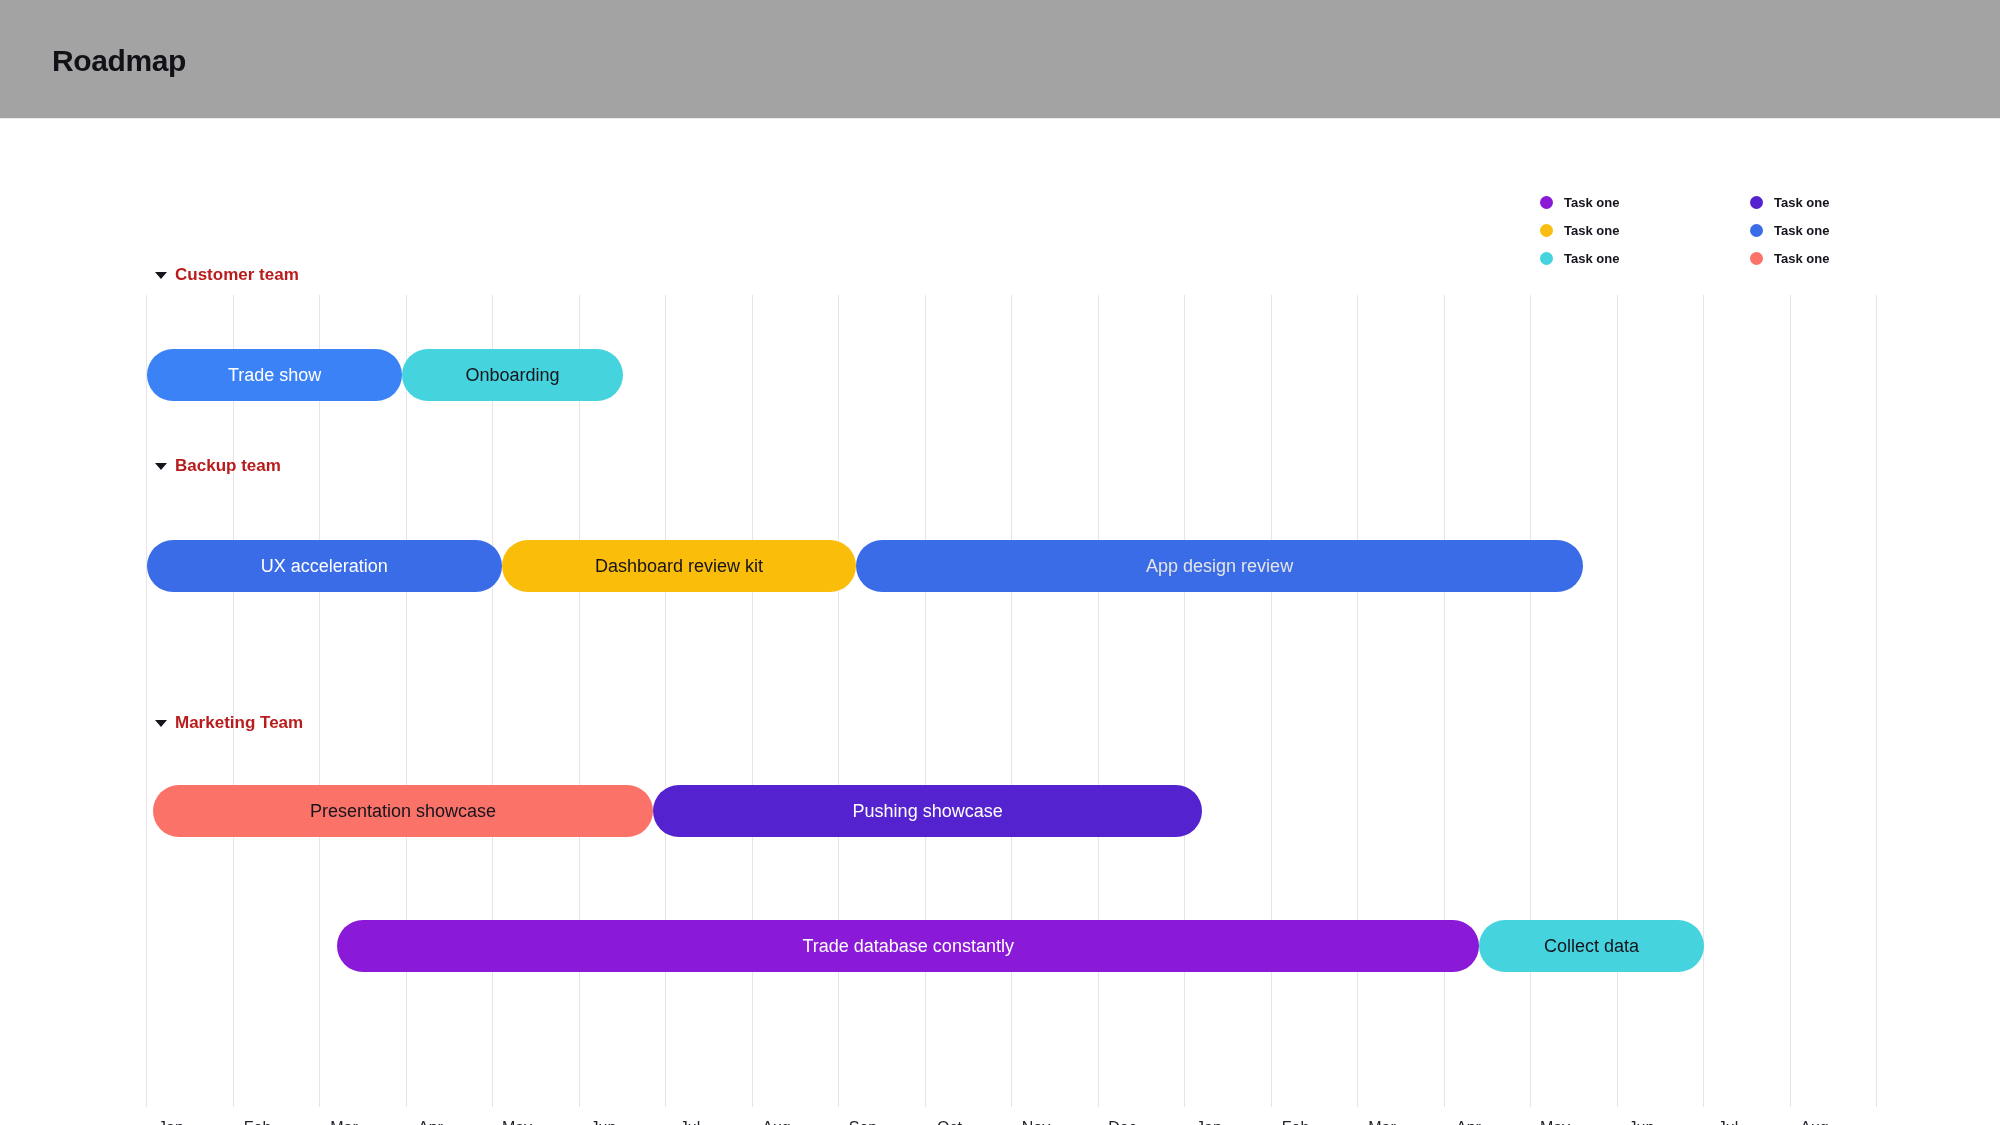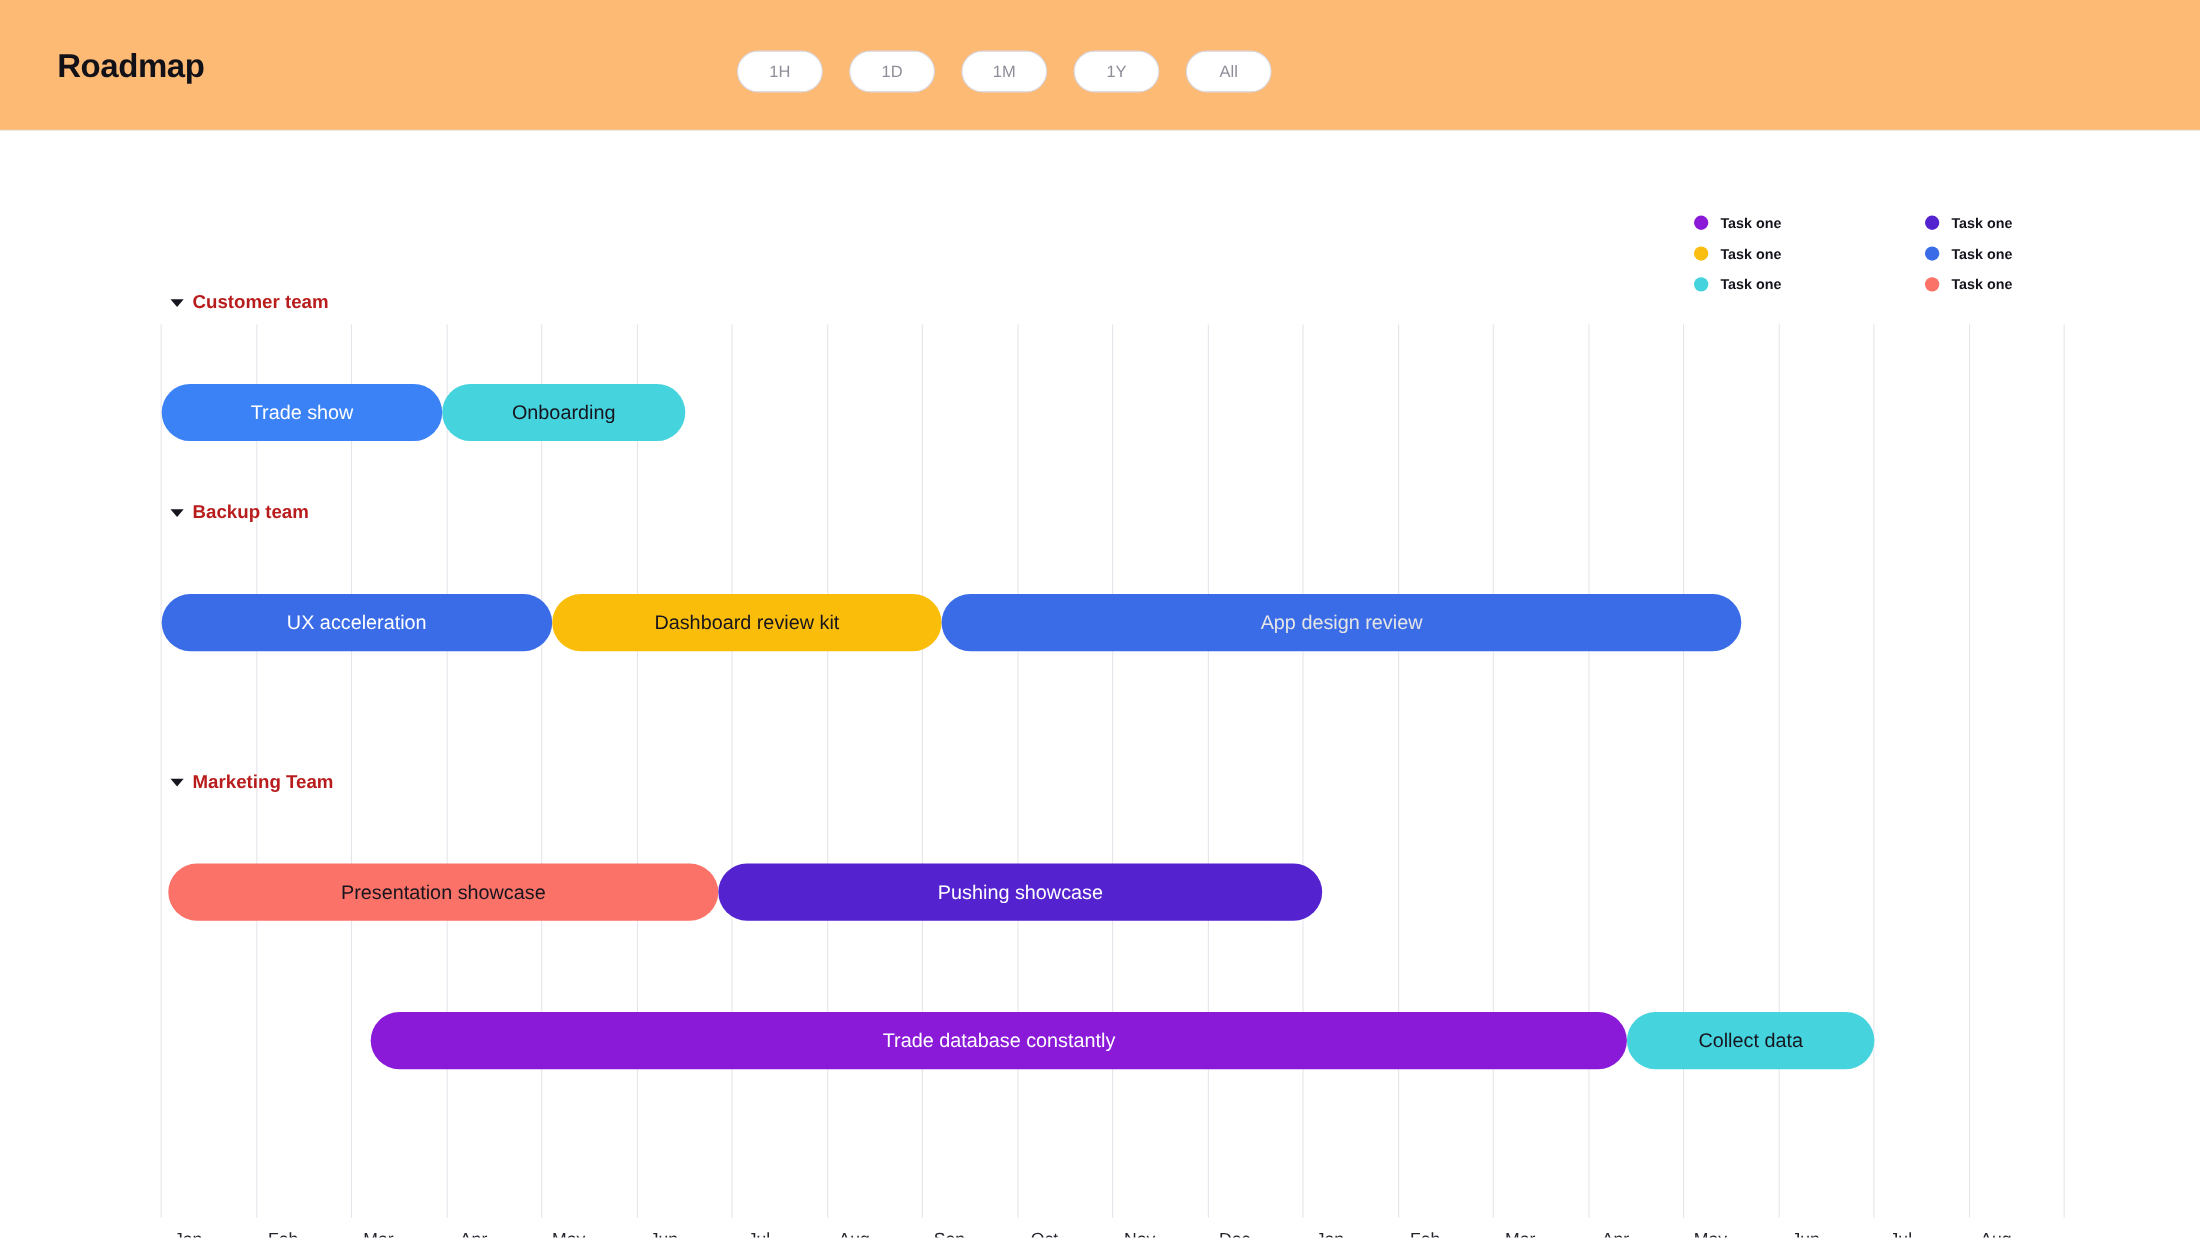--- a/index.html
+++ b/index.html
@@ -4,21 +4,21 @@
 <style>
   html,body{margin:0;padding:0;}
   body{
     width:2000px;height:1125px;background:#ffffff;
     font-family:"Liberation Sans",sans-serif;
     overflow:hidden;position:relative;
   }
   
   .header{
     position:absolute;left:0;top:0;width:2000px;height:119px;
-    background:#fdba74;border-bottom:1px solid #eceaf1;box-sizing:border-box;
+    background:#a3a3a3;border-bottom:1px solid #eceaf1;box-sizing:border-box;
   }
   .app-title{
     position:absolute;left:52px;top:44px;
     font-size:30px;font-weight:800;color:#121118;letter-spacing:-0.4px;
   }
   .range-pills{
     position:absolute;left:670px;top:46px;display:flex;gap:24px;
   }
   .pill{
     width:78px;height:38px;border:1px solid #d9d7e0;border-radius:19px;
@@ -58,27 +58,20 @@
   .axis-label{
     position:absolute;top:0;font-size:16px;color:#24222b;
     transform:translateX(-50%);white-space:nowrap;
   }
 </style>
 </head>
 <body>
 
 <div class="header">
   <div class="app-title">Roadmap</div>
-  <div class="range-pills">
-    <div class="pill">1H</div>
-    <div class="pill">1D</div>
-    <div class="pill">1M</div>
-    <div class="pill">1Y</div>
-    <div class="pill">All</div>
-  </div>
 </div>
 
 <div class="legend" id="legend">
     <div class="legend-item">
       <span class="legend-dot" style="background: rgb(139, 25, 216);"></span>
       <span class="legend-label">Task one</span>
     </div>
     <div class="legend-item">
       <span class="legend-dot" style="background: rgb(84, 34, 206);"></span>
       <span class="legend-label">Task one</span>
@@ -132,21 +125,21 @@
       </div>
       <div class="bar" style="left: 147px; width: 255.175px; top: 230px; background: #3b82f6; color: rgb(255, 255, 255);">Trade show</div>
       <div class="bar" style="left: 402.175px; width: 220.575px; top: 230px; background: rgb(69, 211, 221); color: rgb(22, 20, 29);">Onboarding</div>
       <div class="group-header" style="left: 155px; top: 337px;">
         <span class="caret"></span>
         <span>Backup team</span>
       </div>
       <div class="bar" style="left: 147px; width: 354.65px; top: 421px; background: rgb(58, 108, 232); color: rgb(255, 255, 255);">UX acceleration</div>
       <div class="bar" style="left: 501.65px; width: 354.65px; top: 421px; background: rgb(250, 189, 10); color: rgb(22, 20, 29);">Dashboard review kit</div>
       <div class="bar" style="left: 856.3px; width: 726.6px; top: 421px; background: rgb(58, 108, 232); color: #e5e5e5;">App design review</div>
-      <div class="group-header" style="left: 155px; top: 582px;">
+      <div class="group-header" style="left: 155px; top: 594px;">
         <span class="caret"></span>
         <span>Marketing Team</span>
       </div>
       <div class="bar" style="left: 153.055px; width: 499.97px; top: 666px; background: rgb(250, 114, 104); color: rgb(22, 20, 29);">Presentation showcase</div>
       <div class="bar" style="left: 653.025px; width: 549.275px; top: 666px; background: rgb(84, 34, 206); color: rgb(255, 255, 255);">Pushing showcase</div>
       <div class="bar" style="left: 337.3px; width: 1141.8px; top: 801px; background: rgb(139, 25, 216); color: rgb(255, 255, 255);">Trade database constantly</div>
       <div class="bar" style="left: 1479.1px; width: 224.9px; top: 801px; background: rgb(69, 211, 221); color: rgb(22, 20, 29);">Collect data</div>
     </div>
   <div class="axis" id="axis">
       <div class="axis-label" style="left: 171px;">Jan</div>

